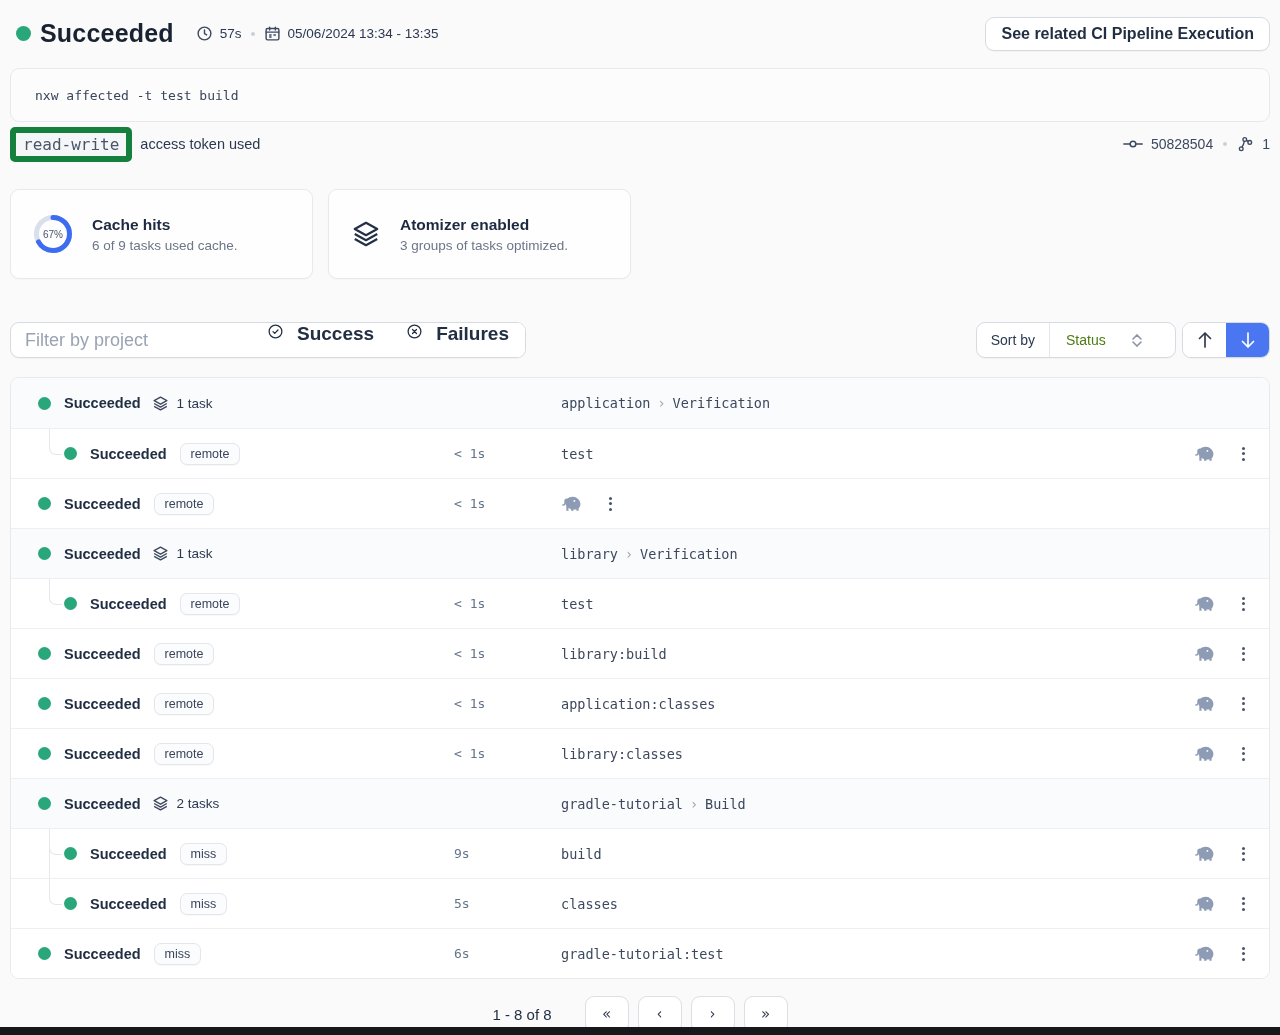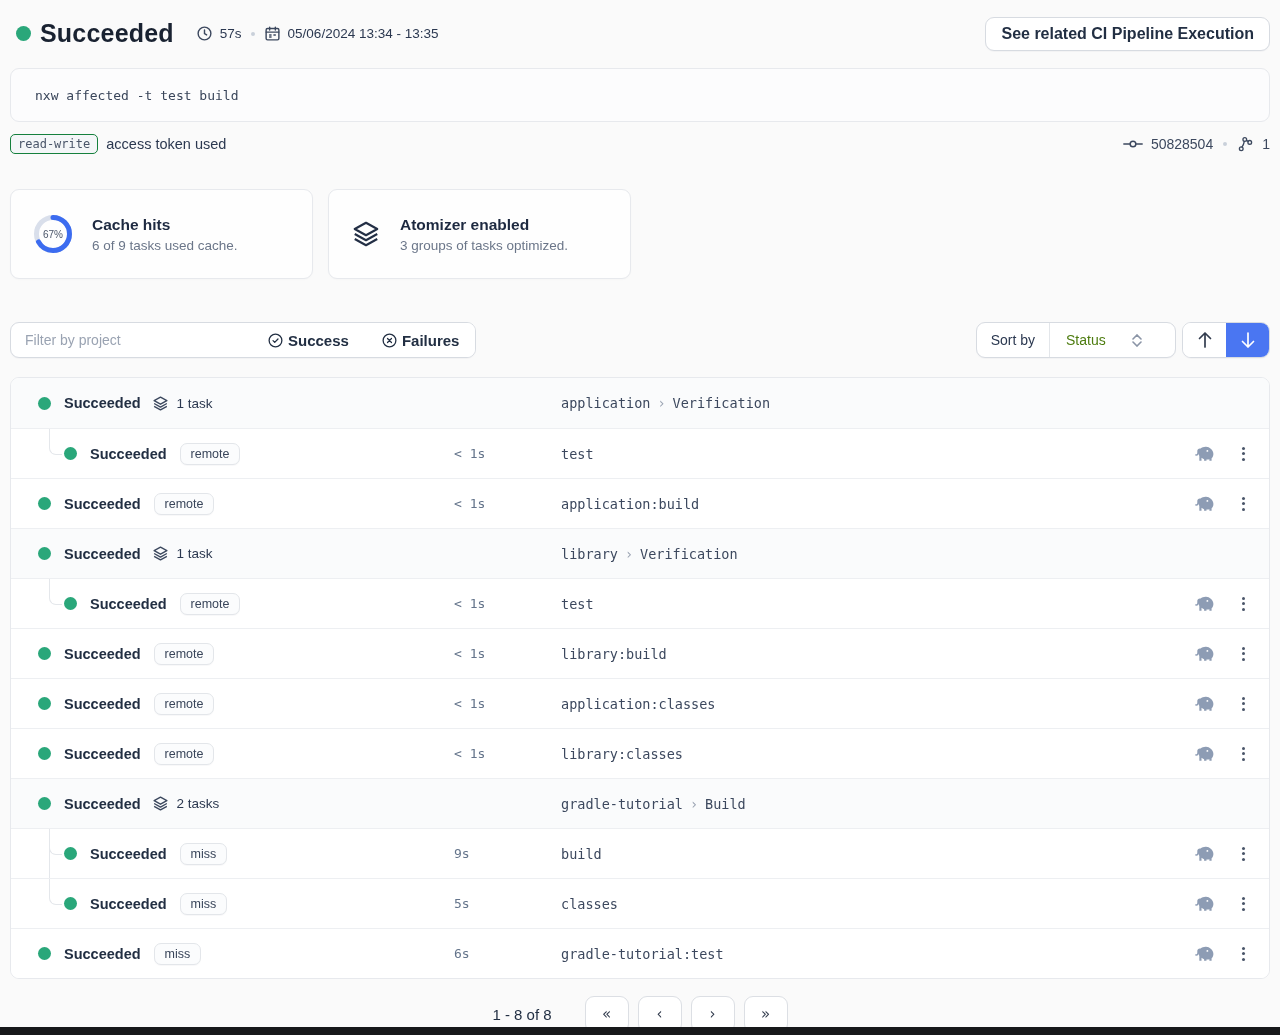--- a/index.html
+++ b/index.html
@@ -29,22 +29,22 @@
 
   
   .cmd-box {
     margin-top:13px; height:54px; background:#fcfcfd; border:1px solid #e7e9ed; border-radius:9px;
     display:flex; align-items:center; padding:0 24px; font-size:13px; color:#39455a;
   }
 
   
   .token-row { margin-top:11px; height:22px; display:flex; align-items:center; }
   .token-badge {
-    font-family:"DejaVu Sans Mono", monospace; font-size:12px; color:#4a5569;
-    background:#f4f6f8; border:1px solid #15803d; border-radius:5px; padding:2px 7px;
+    font-family:"DejaVu Sans Mono", monospace; font-size:16px; color:#4a5569;
+    background:#f4f6f8; border:6px solid #15803d; border-radius:5px; padding:2px 7px;
   }
   .token-text { margin-left:8px; font-size:14.5px; color:#2b3850; }
   .token-right { margin-left:auto; display:flex; align-items:center; gap:8px; color:#3c485e; font-size:14px; }
   .token-right svg { display:block; }
 
   
   .cards { margin-top:34px; display:flex; gap:15px; }
   .card {
     width:303px; height:90px; background:#fefefe; border:1px solid #e7e9ed; border-radius:9px;
     display:flex; align-items:center; padding:0 22px; gap:19px; box-shadow:0 1px 2px rgba(20,30,50,.02);
@@ -57,25 +57,25 @@
   .card-icon { flex:0 0 auto; color:#232f45; display:flex; }
 
   
   .filterbar { margin-top:43px; height:36px; display:flex; align-items:stretch; }
   .seg {
     display:flex; align-items:stretch; background:#fff; border:1px solid #d7dbe1; border-radius:9px;
     overflow:hidden; box-shadow:0 1px 1px rgba(20,30,50,.03);
   }
   .seg > * + * { border-left:1px solid #e3e6ea; }
   .seg-btn {
-    display:flex; align-items:center; gap:4px; padding:0 16px; font-size:15px; font-weight:700;
+    display:flex; gap:13px; padding:0 16px; font-size:19px; font-weight:700;
     color:#222f43; background:#fff; border:none; cursor:pointer; white-space:nowrap;
   }
   .filter-input {
-    border:none; outline:none; width:240px; padding:0 14px; font-size:14px; color:#2b3850;
+    border:none; outline:none; width:240px; padding:0 14px; font-size:18px; color:#2b3850;
     font-family:"Liberation Sans", sans-serif; background:transparent;
   }
   .filter-input::placeholder { color:#9aa3b2; }
   .fb-spacer1 { width:128px; }
   .fb-spacer2 { flex:1; }
   .sort-label { display:flex; align-items:center; padding:0 14px; font-size:14px; color:#2b3850; }
   .sort-select { display:flex; align-items:center; gap:26px; padding:0 12px 0 16px; cursor:pointer; font-size:14px; color:#4d7c0f; min-width:126px; }
   .sort-select .chevs { display:flex; flex-direction:column; gap:1px; color:#8a94a6; }
   .dir-btn { width:43px; display:flex; align-items:center; justify-content:center; background:#fff; border:none; cursor:pointer; color:#323c4e; }
   .dir-btn.active { background:#4a76f2; color:#fff; }
@@ -296,21 +296,20 @@
     </div>
       <div class="trow task">
       <div class="c-status">
 
         <span class="st-dot"></span>
         <span class="st-label">Succeeded</span>
 
         <span class="st-badge">remote</span>
       </div>
       <div class="c-dur mono">&lt; 1s</div>
-      <div class="c-task mono">application:build</div>
       <div class="c-actions">
         <span class="gradle-ico">
           <svg width="22" height="17" viewBox="0 0 24 18" fill="currentColor">
               <path d="M7.2 3.6C8.7 2.2 11 1.4 13.2 1.6c3.9.3 7 3 7.8 6.6.5 2.4-.2 4.6-1.8 6v2.6h-2.4v-1.6c-.8.3-1.7.4-2.6.4h-.6v1.2H11v-1.6c-1.1-.3-2-.8-2.8-1.5v3.1H5.8v-5.2c-.5-.8-.8-1.7-.9-2.7-.1 1.4-.8 2.5-2.4 2.5-.5 0-1-.1-1.4-.4l.5-1.3c.2.1.5.2.8.2.9 0 1.2-.8 1.2-2V6.2c0-1.5 1.2-2.7 2.7-2.7.3 0 .6.1.9.1z"></path>
               <circle cx="14.6" cy="6.2" r="1" fill="#fff"></circle>
             </svg>
         </span>
         <span class="kebab">
             <i></i>
             <i></i>

